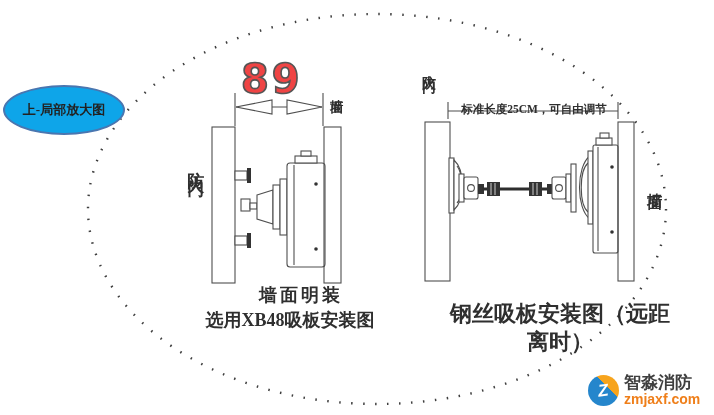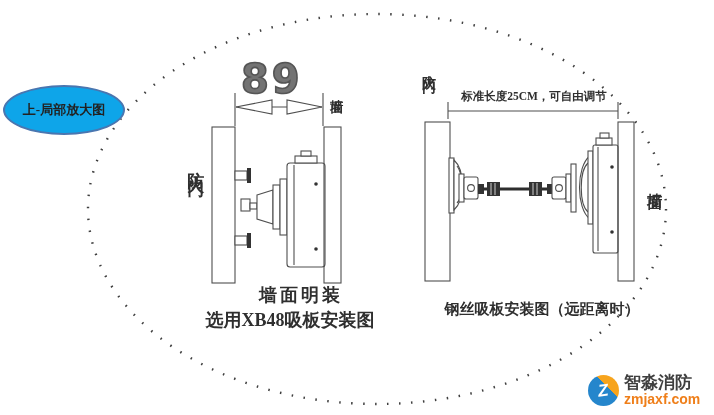--- a/index.html
+++ b/index.html
@@ -14,21 +14,21 @@
   .lw{fill:#fff;stroke:var(--line);stroke-width:1.1;}
   .dk{fill:#333;stroke:none;}
   .rib{stroke:#cfcfcf;stroke-width:1;}
   .wire{stroke:#2e2e2e;stroke-width:3.2;}
   .dots{fill:none;stroke:#3f3f3f;stroke-width:2.4;stroke-dasharray:1.5 10.5;}
   .pat{fill:none;stroke:#6e6e6e;stroke-width:1;}
   .txt{position:absolute;color:var(--text);font-weight:bold;line-height:1.25;white-space:nowrap;}
   .vtext{writing-mode:vertical-rl;text-orientation:upright;letter-spacing:4px;}
   .center{text-align:center;white-space:normal;}
   #dim-number{position:absolute;left:241px;top:56px;font-family:"DejaVu Sans",sans-serif;
-      font-weight:bold;font-size:40px;letter-spacing:3px;color:#737373;
+      font-weight:bold;font-size:40px;letter-spacing:3px;color:#ef4444;
       -webkit-text-stroke:1.6px #555;text-shadow:0 0 1px #777;}
   #callout{position:absolute;left:3px;top:85px;width:118px;height:46px;border:2px solid var(--callout-border);
       border-radius:50%;display:flex;align-items:center;justify-content:center;background:#0ea5e9;
       font-size:13px;font-weight:bold;color:#222;}
   #watermark{position:absolute;left:588px;top:374px;display:flex;align-items:center;gap:5px;
       font-family:"Liberation Sans","DejaVu Sans",sans-serif;}
   #logo-circle{width:31px;height:31px;border-radius:50%;
       background:linear-gradient(225deg,var(--logo-orange) 0 38%,var(--logo-blue) 38% 100%);
       display:flex;align-items:center;justify-content:center;}
   #logo-glyph{color:#fff;font-weight:bold;font-style:italic;font-size:17px;transform:rotate(-8deg);line-height:1;}
@@ -141,23 +141,23 @@
 
   <div id="callout">上-局部放大图</div>
 
   <div id="dim-number">89</div>
   <div class="txt vtext" style="left:185px;top:158px;font-size:17px;">防火门</div>
   <div class="txt vtext" style="left:328px;top:89px;font-size:13px;letter-spacing:2px;">墙面</div>
   <div class="txt center" style="left:248px;top:284px;width:106px;font-size:18px;letter-spacing:3px;">墙面明装</div>
   <div class="txt center" style="left:188px;top:309px;width:204px;font-size:18px;">选用XB48吸板安装图</div>
 
   <div class="txt vtext" style="left:420px;top:63px;font-size:14px;letter-spacing:2px;">防火门</div>
-  <div class="txt center" style="left:452px;top:89px;width:164px;font-size:11.5px;">标准长度25CM，可自由调节</div>
+  <div class="txt center" style="left:452px;top:102px;width:164px;font-size:11.5px;">标准长度25CM，可自由调节</div>
   <div class="txt vtext" style="left:645px;top:181px;font-size:15px;letter-spacing:3px;">墙面</div>
-  <div class="txt center" style="left:422px;top:300px;width:240px;font-size:15px;">钢丝吸板安装图（远距离时）</div>
+  <div class="txt center" style="left:440px;top:300px;width:240px;font-size:22px;">钢丝吸板安装图（远距离时）</div>
 
   <div id="watermark">
     <div id="logo-circle">
       <span id="logo-glyph">Z</span>
     </div>
     <div>
       <div id="brand-name">智淼消防</div>
       <div id="brand-site">zmjaxf.com</div>
     </div>
   </div>

